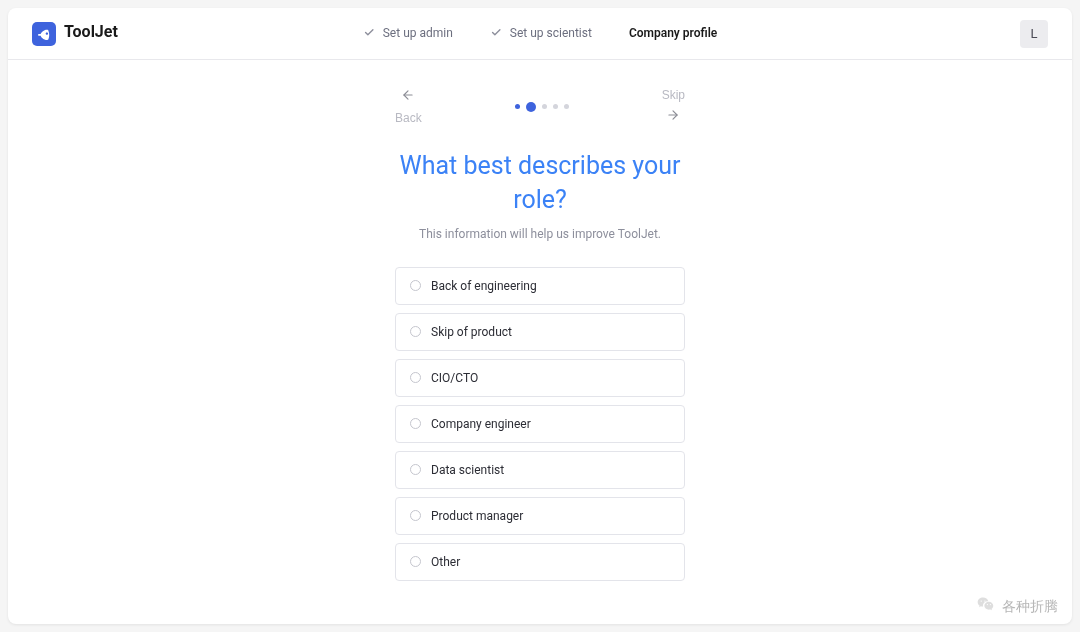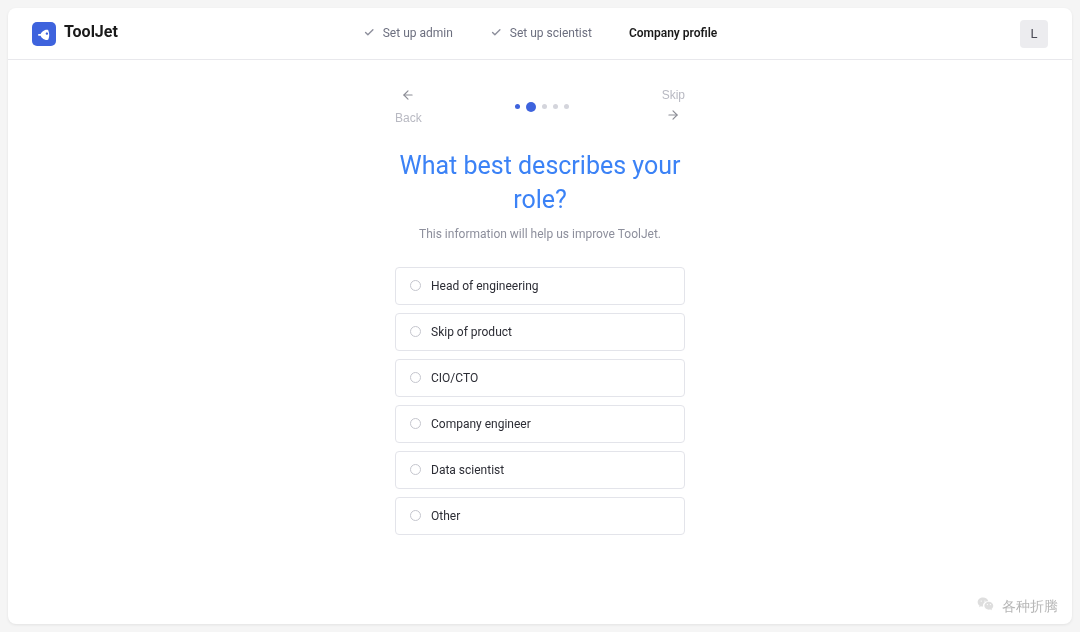--- a/index.html
+++ b/index.html
@@ -289,37 +289,41 @@
         </span>
       </button>
     </div>
 
     <h1 class="title">What best describes your role?</h1>
     <p class="subtitle">This information will help us improve ToolJet.</p>
 
     <div class="options">
       <label class="option">
         <span class="radio"></span>
-        <span>Head of engineering</span>
+        <span>Back of engineering</span>
       </label>
       <label class="option">
         <span class="radio"></span>
         <span>Skip of product</span>
       </label>
       <label class="option">
         <span class="radio"></span>
         <span>CIO/CTO</span>
       </label>
       <label class="option">
         <span class="radio"></span>
         <span>Company engineer</span>
       </label>
       <label class="option">
         <span class="radio"></span>
         <span>Data scientist</span>
+      </label>
+      <label class="option">
+        <span class="radio"></span>
+        <span>Product manager</span>
       </label>
       <label class="option">
         <span class="radio"></span>
         <span>Other</span>
       </label>
     </div>
 
   </div>
 </div>
 

